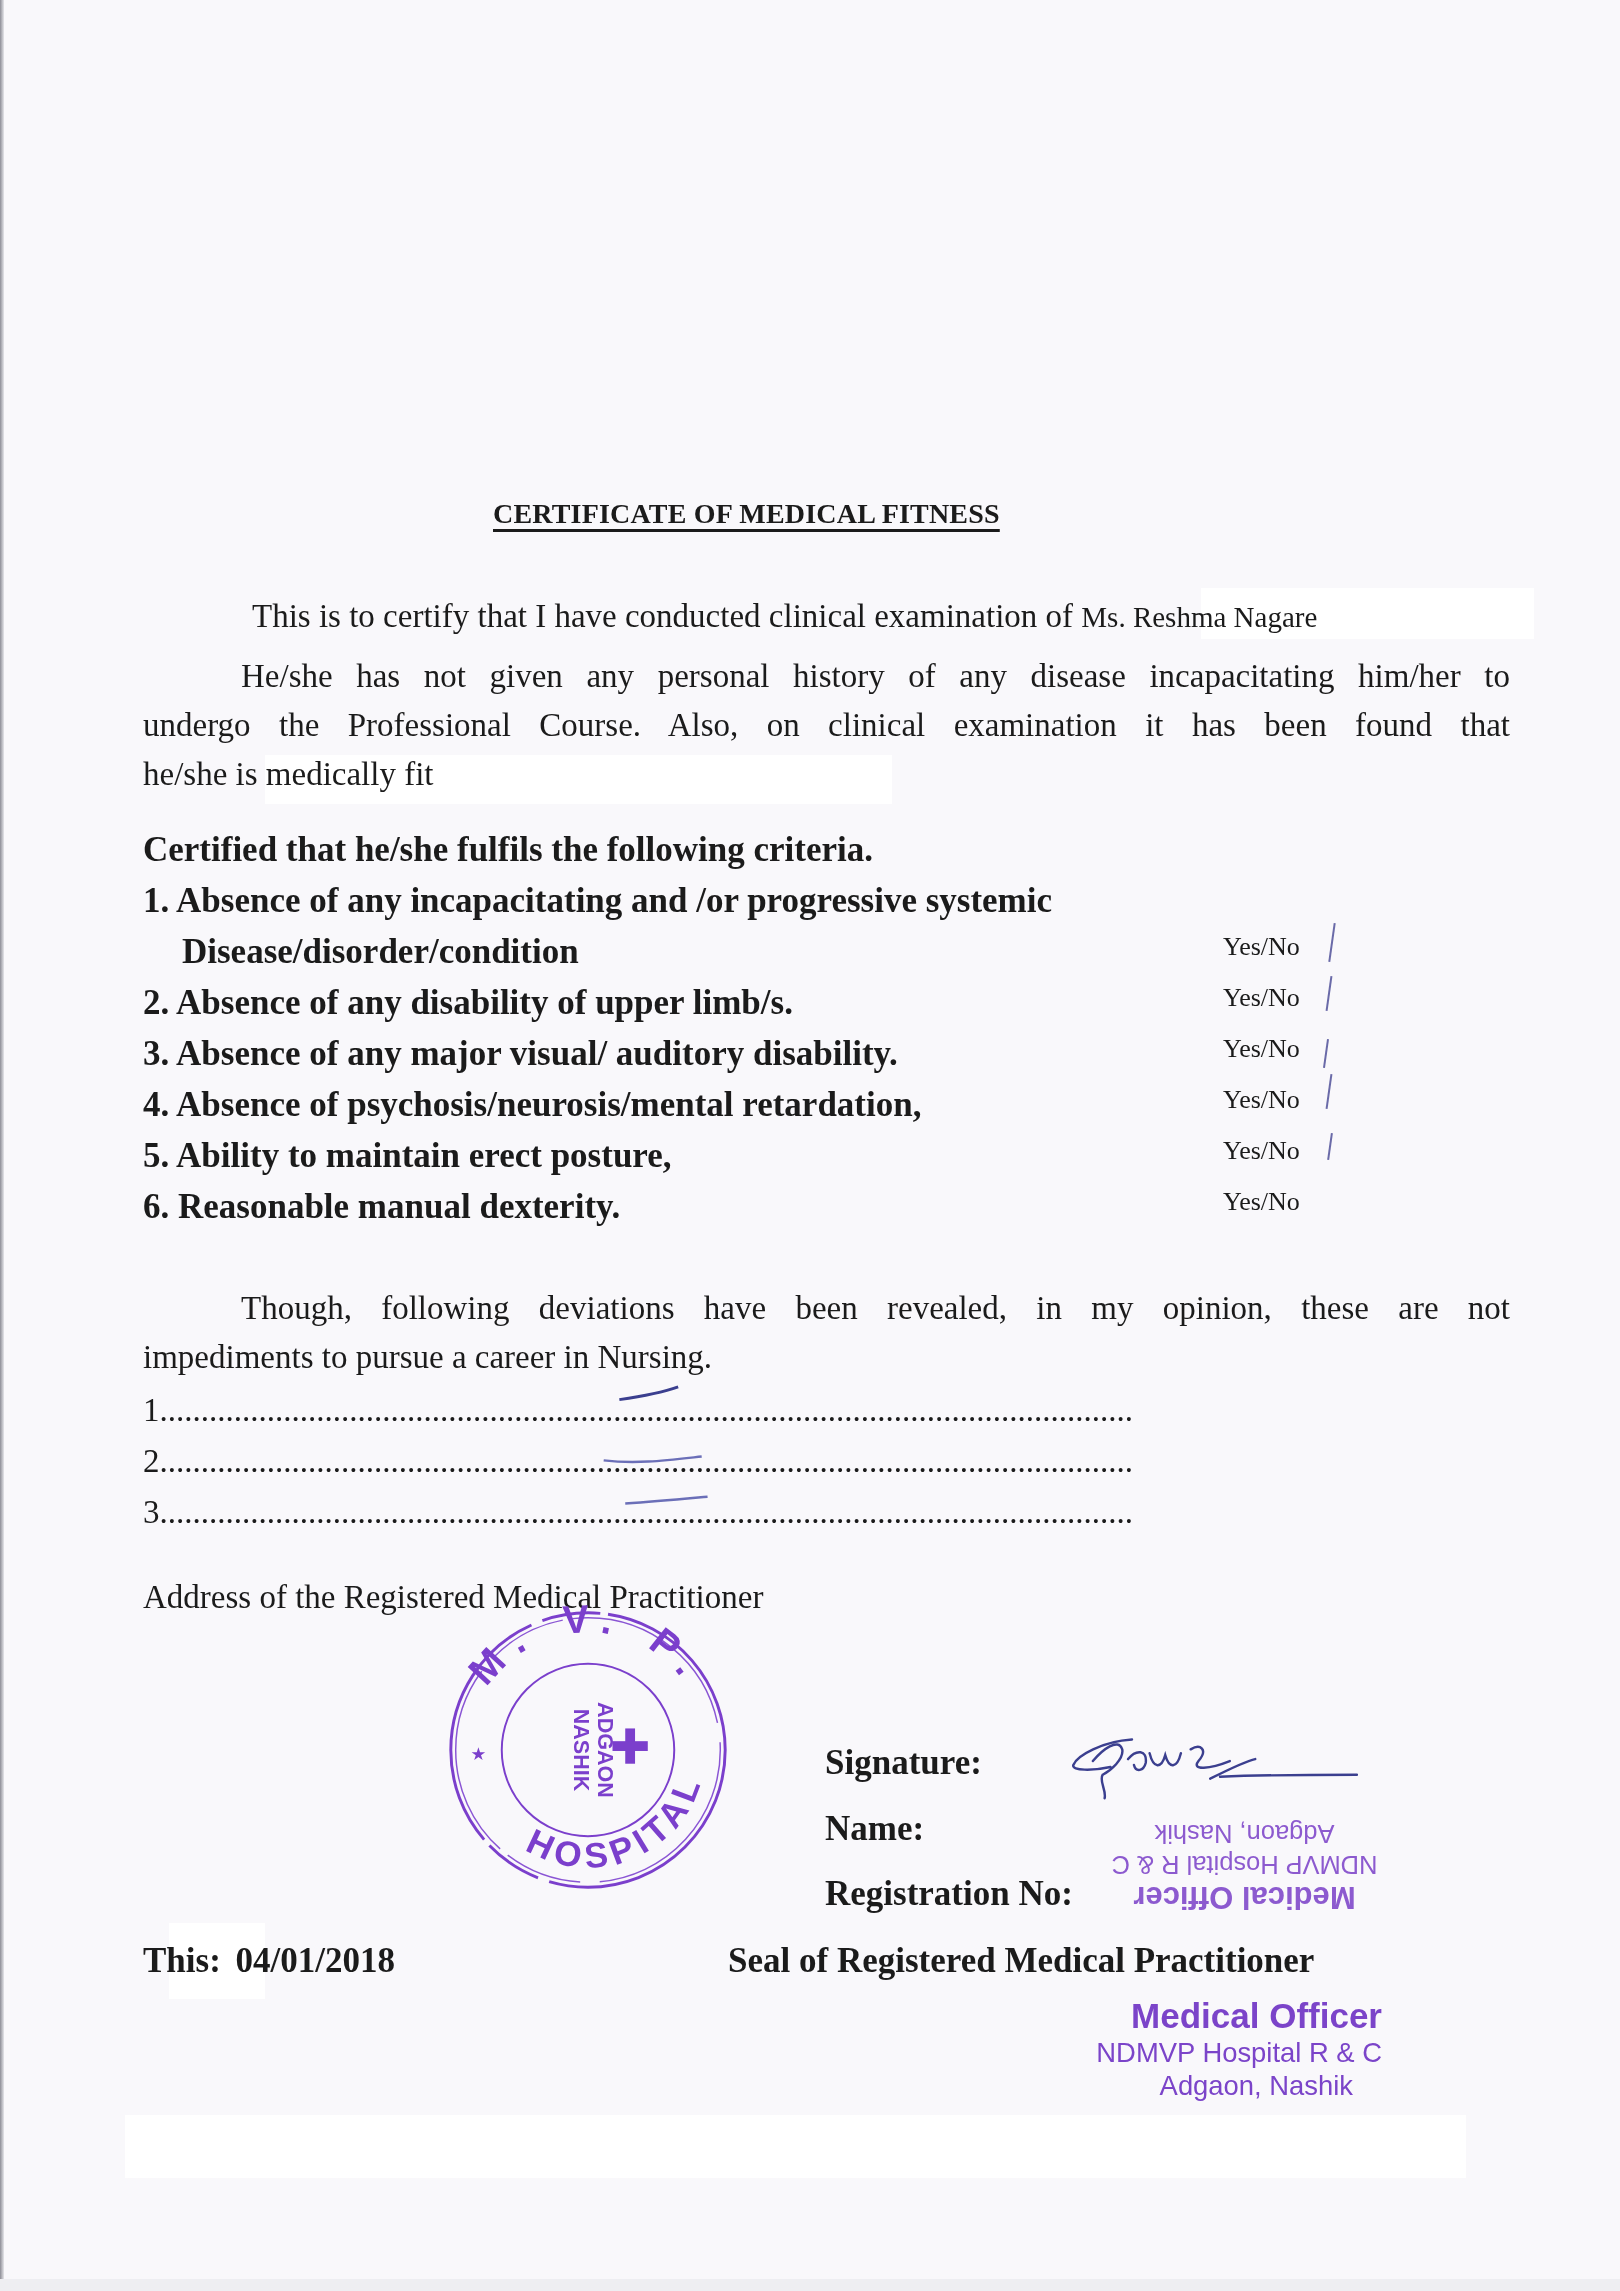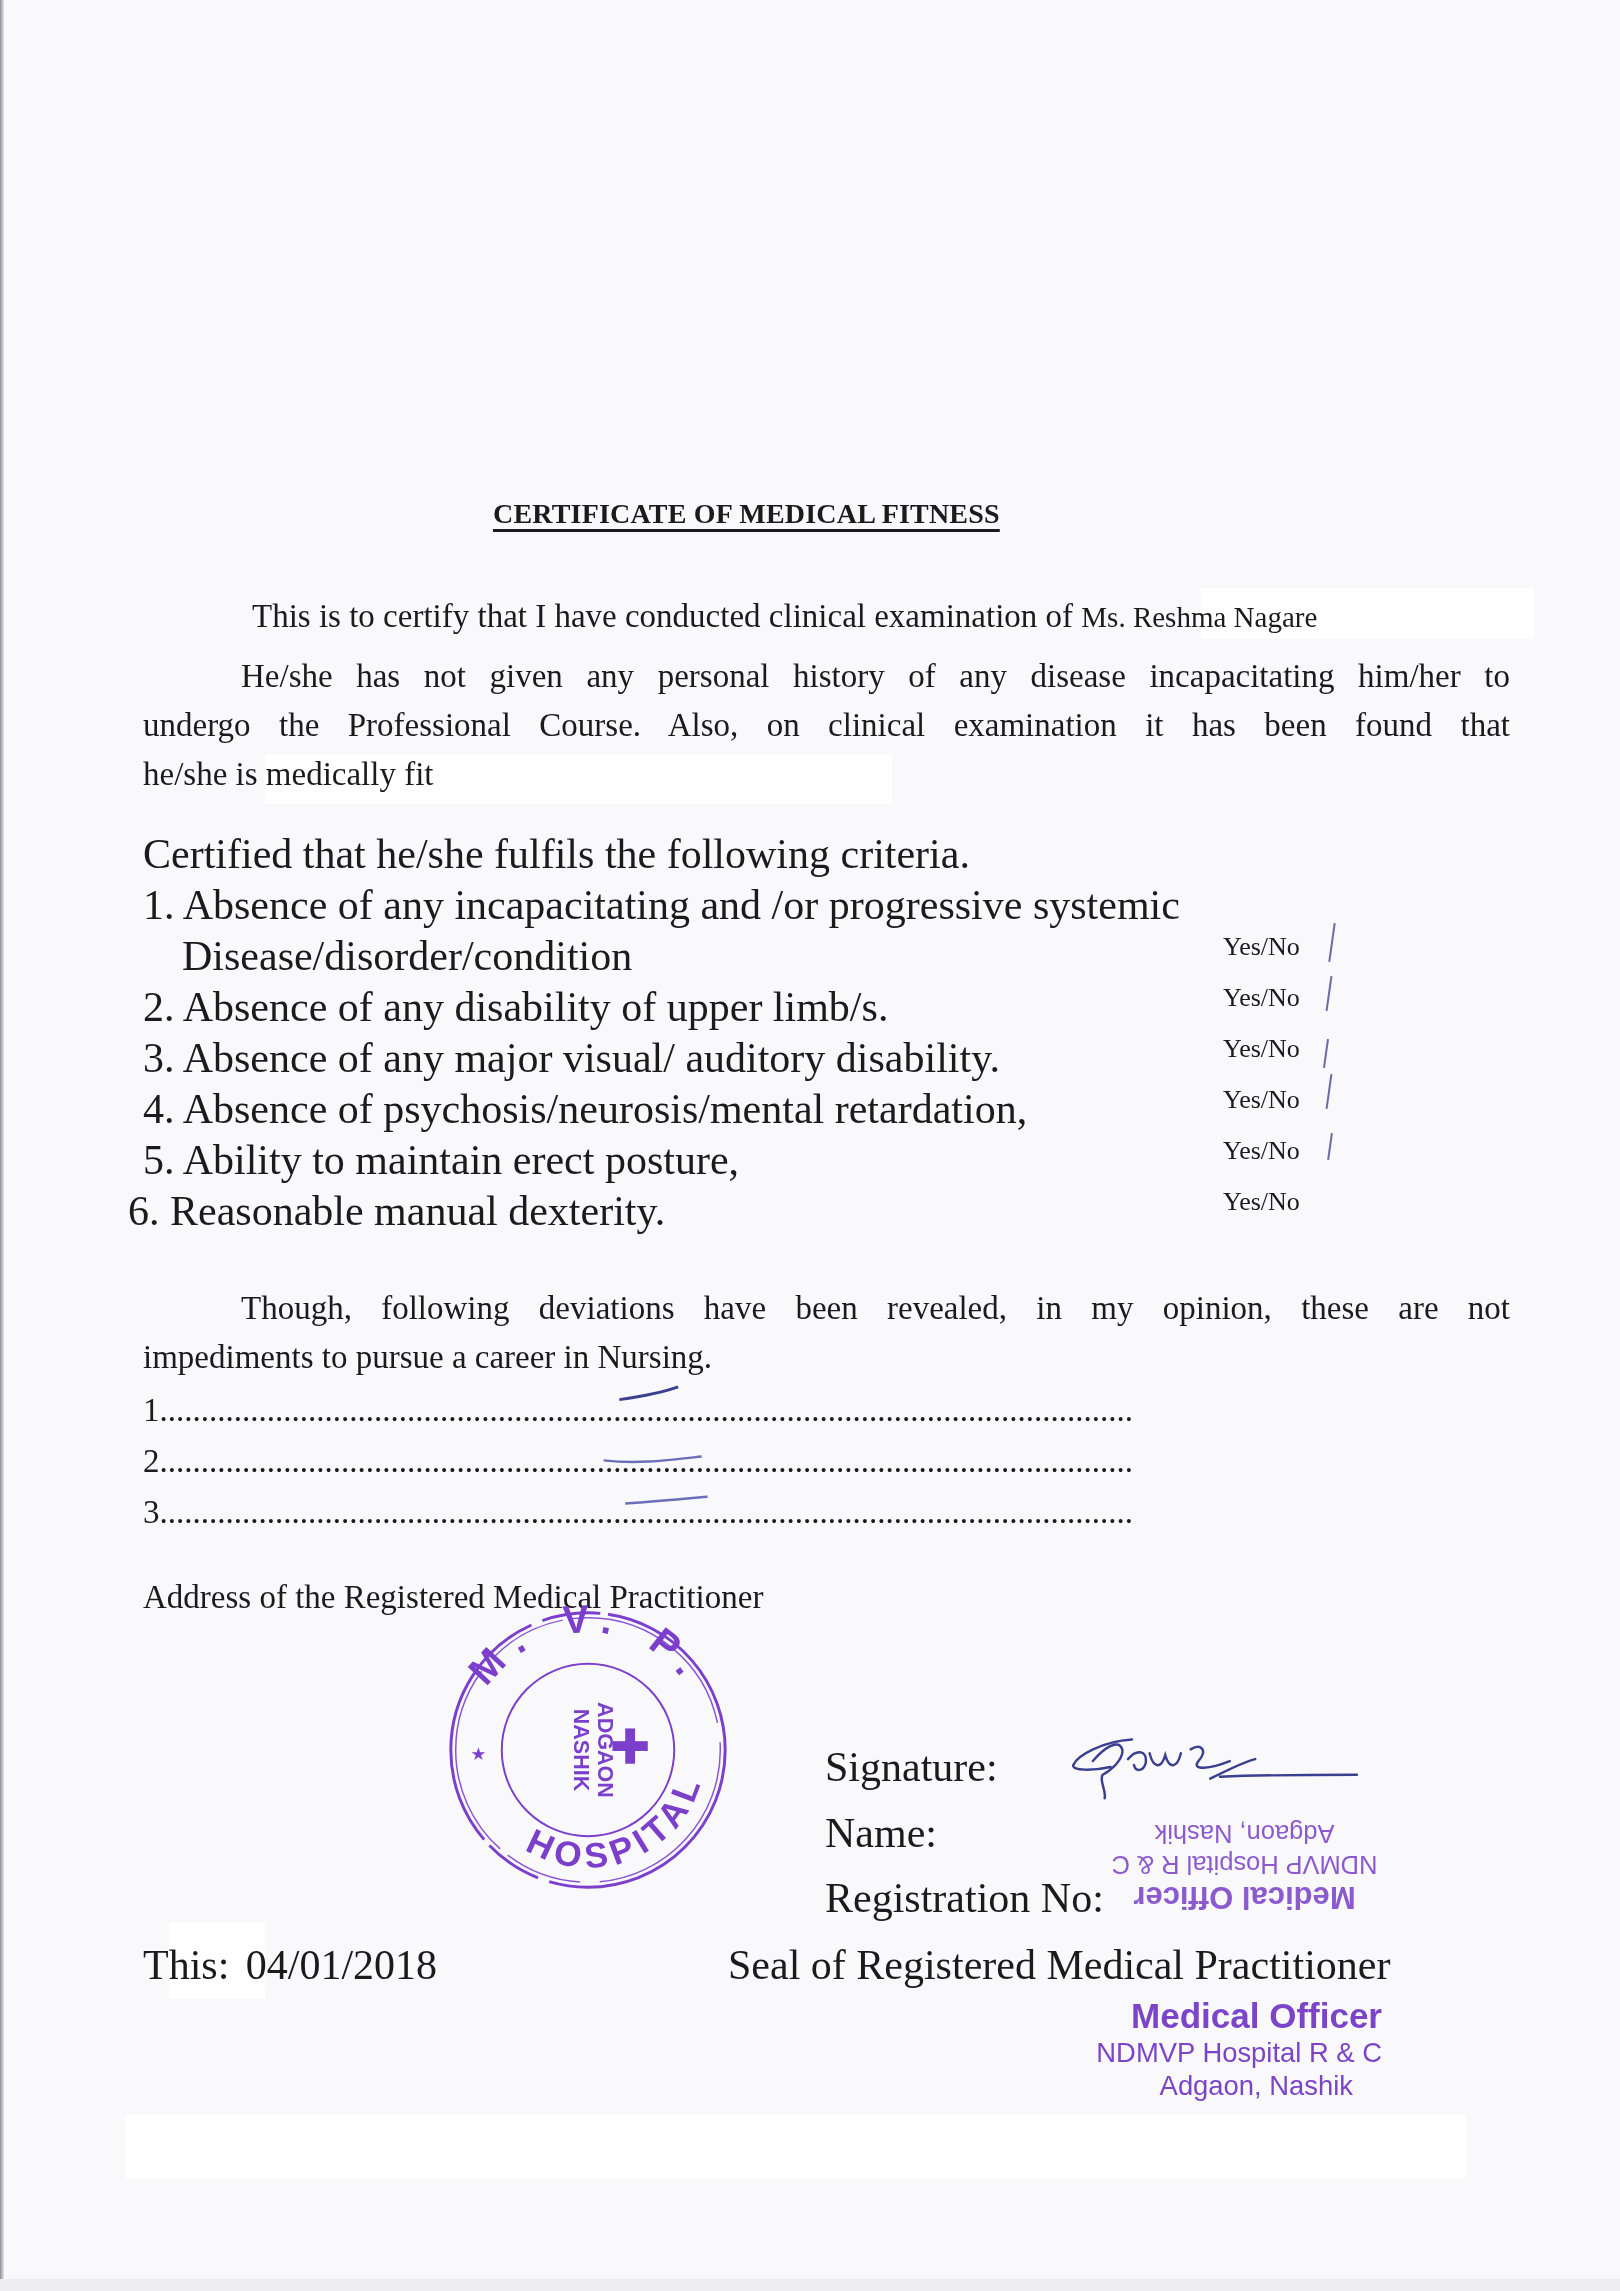--- a/index.html
+++ b/index.html
@@ -13,21 +13,21 @@
     .scan-edge-bottom { position: absolute; left: 0; top: 2279px; width: 1620px; height: 12.7px; background: #eeeef2; }
     .redact { position: absolute; background: #ffffff; }
     .abs { position: absolute; white-space: nowrap; }
     .title {
       left: 493px; top: 498px; font-size: 28px; font-weight: bold;
       text-decoration: underline; text-decoration-thickness: 2.9px; text-underline-offset: 5.9px;
       letter-spacing: 0.2px;
     }
     .para { font-size: 33px; line-height: 49px; }
     .justify { text-align: justify; text-align-last: justify; white-space: normal; }
-    .crit { font-size: 42px; }
+    .crit { font-size: 35px; font-weight: bold; }
     .yn { font-size: 26px; left: 1223px; }
     .tick { position: absolute; width: 2px; background: #6a6aa8; transform: rotate(8deg); }
     .dots { font-size: 33px; }
     .purple { color: #7a3fc8; }
     .stamp-text-flip { transform: rotate(180deg); transform-origin: center; }
     .stamp { position: absolute; left: 431px; top: 1603px; width: 314px; height: 294px; }
     .sig { position: absolute; left: 1063px; top: 1720px; width: 314px; height: 88px; }
     .seal-block { position: absolute; left: 1029px; top: 1995px; width: 353px; text-align: right; font-family: "Liberation Sans", "DejaVu Sans", sans-serif; color: #7b44c9; }
   </style>
 </head>
@@ -78,21 +78,21 @@
   <span>Absence of psychosis/neurosis/mental retardation,</span>
 </div>
 <div class="abs yn" style="top:1085px;">Yes/No</div>
 
 <div class="abs crit" style="left:143px;top:1136px;">
   <span>5.</span>
   <span>Ability to maintain erect posture,</span>
 </div>
 <div class="abs yn" style="top:1136px;">Yes/No</div>
 
-<div class="abs crit" style="left:128px;top:1187px;">
+<div class="abs crit" style="left:143px;top:1187px;">
   <span>6.</span>
   <span>Reasonable manual dexterity.</span>
 </div>
 <div class="abs yn" style="top:1187px;">Yes/No</div>
 
 <div class="tick" style="left:1331px;top:923px;height:39px;"></div>
 <div class="tick" style="left:1328px;top:976px;height:35px;"></div>
 <div class="tick" style="left:1325px;top:1039px;height:29px;"></div>
 <div class="tick" style="left:1328px;top:1074px;height:35px;"></div>
 <div class="tick" style="left:1329px;top:1133px;height:27.4px;"></div>

